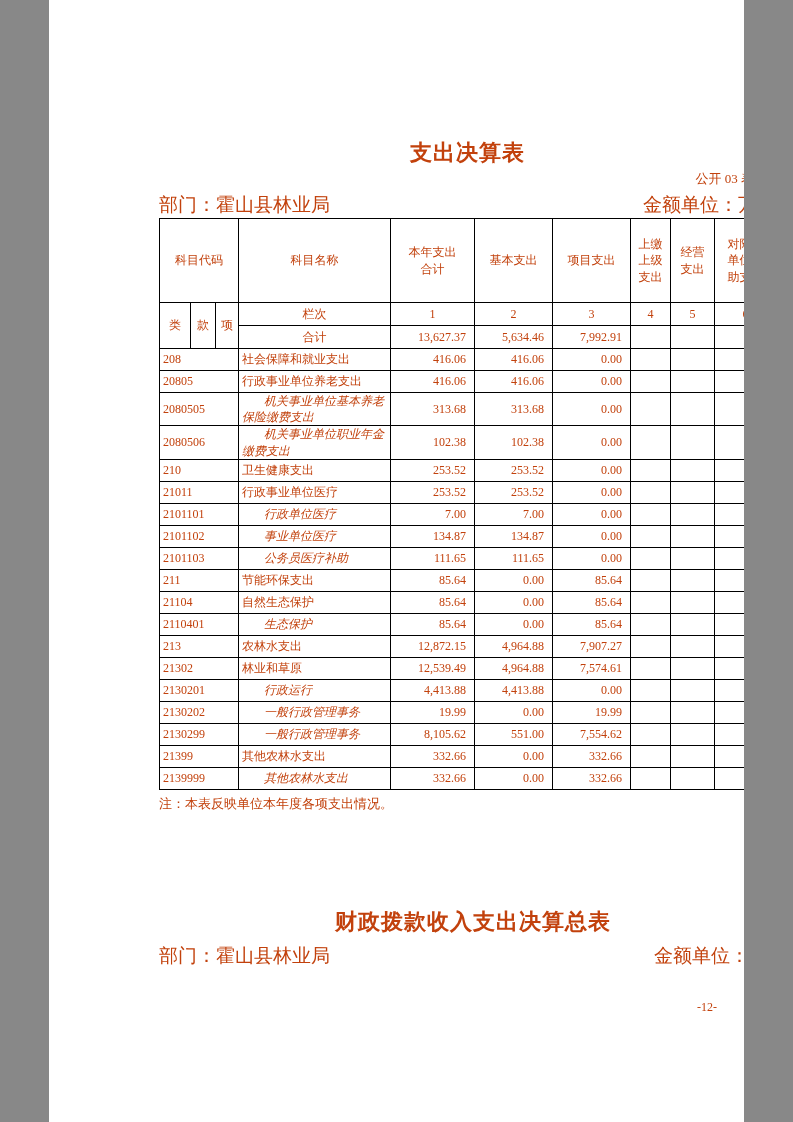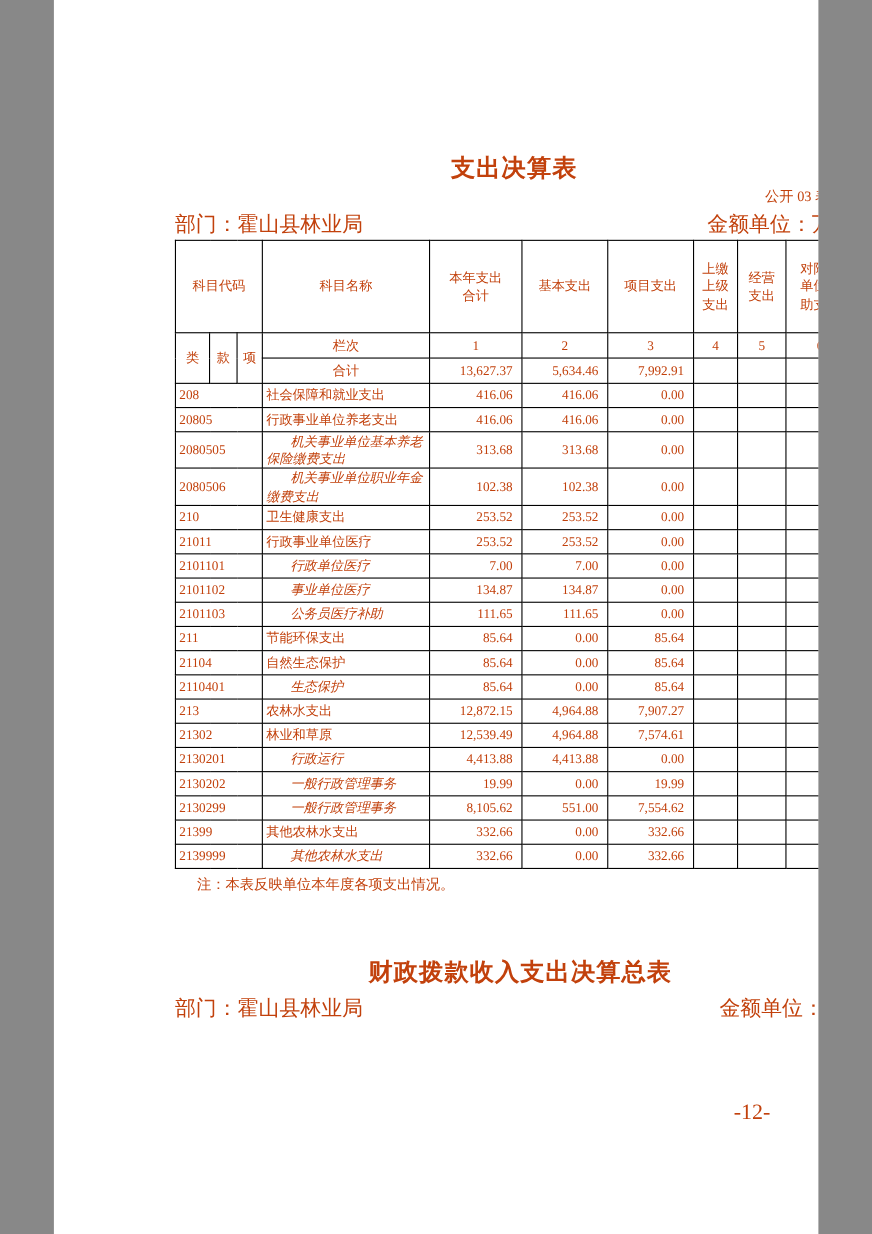--- a/index.html
+++ b/index.html
@@ -6,21 +6,21 @@
   .page {
     position:relative;
     width:695px; height:1122px;
     background:#ffffff;
     margin:0 auto;
     font-family:"Liberation Serif","DejaVu Serif",serif;
     color:#c2410c;
     overflow:hidden;
   }
   .sec1 { position:absolute; left:110px; top:140px; width:617px; }
-  .sec2 { position:absolute; left:110px; top:871px; width:628px; }
+  .sec2 { position:absolute; left:110px; top:909px; width:628px; }
   .doc-title {
     text-align:center;
     font-family:"Liberation Sans","DejaVu Sans",sans-serif;
     font-weight:bold;
     font-size:22px; line-height:26px;
     letter-spacing:1px;
   }
   .table-no { text-align:right; font-size:13px; line-height:16px; margin-top:5px; padding-right:22px; }
   .sec2 .table-no { margin-top:7px; }
   .meta-row { display:flex; justify-content:space-between; font-size:19px; line-height:17px; margin-top:9px; }
@@ -29,23 +29,23 @@
   .sec2 table { width:628px; margin-top:4px; }
   td, th { border:1px solid #000; font-size:12px; font-weight:normal; padding:0 3px; line-height:1.35; overflow:hidden; vertical-align:middle; }
   .hdr { text-align:center; white-space:pre-line; }
   tr.hrow1 { height:84px; }
   tr.hrow2 td, tr.hrow3 td { height:22px; }
   tr.data td { height:21px; }
   td.center { text-align:center; }
   td.num { text-align:right; padding-right:8px; }
   td.bold { font-weight:normal; }
   td.name.indent { text-indent:22px;font-style:italic; }
-  .note { font-size:13px; line-height:17px; margin-top:5px;margin-left:20px; }
+  .note { font-size:13px; line-height:17px; margin-top:5px; }
   .t2 td { height:26px; text-align:center; }
-  .page-num { position:absolute; left:618px; top:1000px; width:80px; font-size:20px; }
+  .page-num { position:absolute; left:618px; top:1000px; width:80px; text-align:center; font-size:12px; }
 </style>
 </head>
 <body>
 
 <div class="page">
 
   <div class="sec1">
     <div class="doc-title">支出决算表</div>
     <div class="table-no">公开 03 表</div>
     <div class="meta-row">

